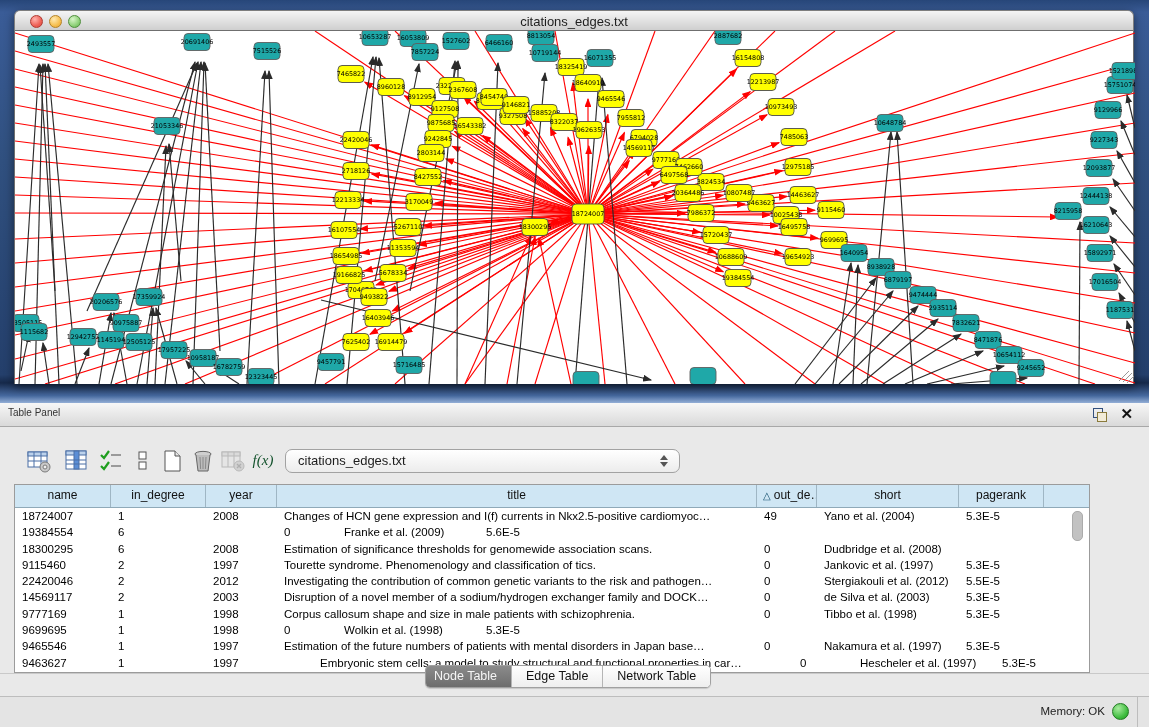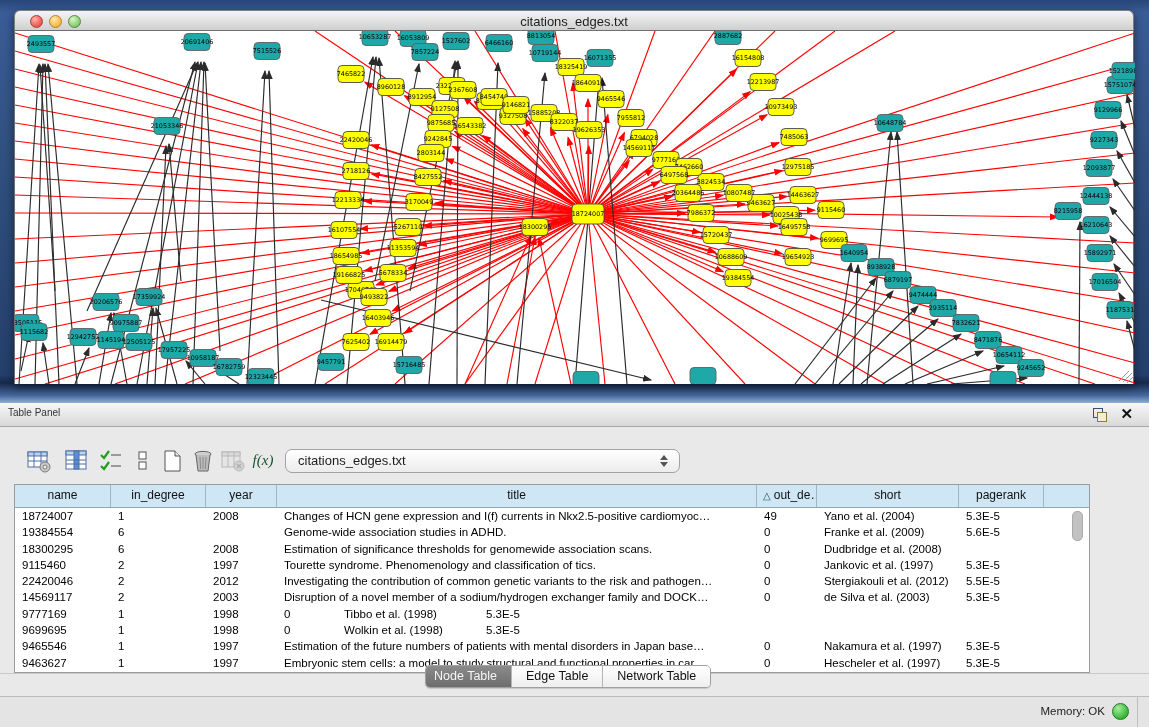--- a/index.html
+++ b/index.html
@@ -613,21 +613,20 @@
           <div class="td" style="width: 71px;">2008</div>
           <div class="td" style="width: 480px;">Changes of HCN gene expression and I(f) currents in Nkx2.5-positive cardiomyoc…</div>
           <div class="td" style="width: 60px;">49</div>
           <div class="td" style="width: 142px;">Yano et al. (2004)</div>
           <div class="td" style="width: 85px;">5.3E-5</div>
         </div>
         <div class="tr">
           <div class="td" style="width: 96px;">19384554</div>
           <div class="td" style="width: 95px;">6</div>
           <div class="td" style="width: 71px; margin-top: 35px;">2009</div>
-          <div class="td" style="width: 480px;">Genome-wide association studies in ADHD.</div>
           <div class="td" style="width: 60px;">0</div>
           <div class="td" style="width: 142px;">Franke et al. (2009)</div>
           <div class="td" style="width: 85px;">5.6E-5</div>
         </div>
         <div class="tr">
           <div class="td" style="width: 96px;">18300295</div>
           <div class="td" style="width: 95px;">6</div>
           <div class="td" style="width: 71px;">2008</div>
           <div class="td" style="width: 480px;">Estimation of significance thresholds for genomewide association scans.</div>
           <div class="td" style="width: 60px;">0</div>
@@ -658,20 +657,21 @@
           <div class="td" style="width: 71px;">2003</div>
           <div class="td" style="width: 480px;">Disruption of a novel member of a sodium/hydrogen exchanger family and DOCK…</div>
           <div class="td" style="width: 60px;">0</div>
           <div class="td" style="width: 142px;">de Silva et al. (2003)</div>
           <div class="td" style="width: 85px;">5.3E-5</div>
         </div>
         <div class="tr">
           <div class="td" style="width: 96px;">9777169</div>
           <div class="td" style="width: 95px;">1</div>
           <div class="td" style="width: 71px;">1998</div>
+          <div class="td" style="width: 480px;">Corpus callosum shape and size in male patients with schizophrenia.</div>
           <div class="td" style="width: 60px;">0</div>
           <div class="td" style="width: 142px;">Tibbo et al. (1998)</div>
           <div class="td" style="width: 85px;">5.3E-5</div>
         </div>
         <div class="tr">
           <div class="td" style="width: 96px;">9699695</div>
           <div class="td" style="width: 95px;">1</div>
           <div class="td" style="width: 71px;">1998</div>
           <div class="td" style="width: 60px;">0</div>
           <div class="td" style="width: 142px;">Wolkin et al. (1998)</div>
@@ -683,21 +683,21 @@
           <div class="td" style="width: 71px;">1997</div>
           <div class="td" style="width: 480px;">Estimation of the future numbers of patients with mental disorders in Japan base…</div>
           <div class="td" style="width: 60px;">0</div>
           <div class="td" style="width: 142px;">Nakamura et al. (1997)</div>
           <div class="td" style="width: 85px;">5.3E-5</div>
         </div>
         <div class="tr">
           <div class="td" style="width: 96px;">9463627</div>
           <div class="td" style="width: 95px;">1</div>
           <div class="td" style="width: 71px;">1997</div>
-          <div class="td" style="width: 480px;">Embryonic stem cells: a model to study structural and functional properties in car…</div>
+          <div class="td" style="width: 480px; margin-left: 36px;">Embryonic stem cells: a model to study structural and functional properties in car…</div>
           <div class="td" style="width: 60px;">0</div>
           <div class="td" style="width: 142px;">Hescheler et al. (1997)</div>
           <div class="td" style="width: 85px;">5.3E-5</div>
         </div>
       </div>
     <div id="v-scrollbar"></div>
   </div>
 
   <div id="tab-divider"></div>
   <div id="tabbar">

